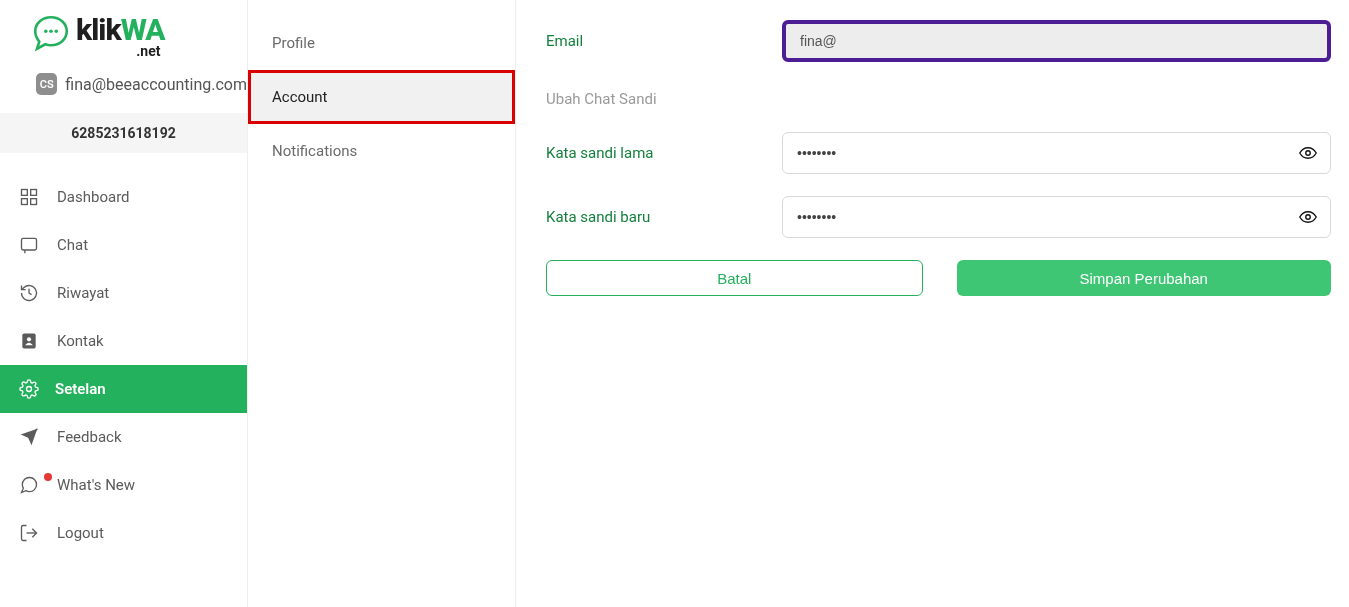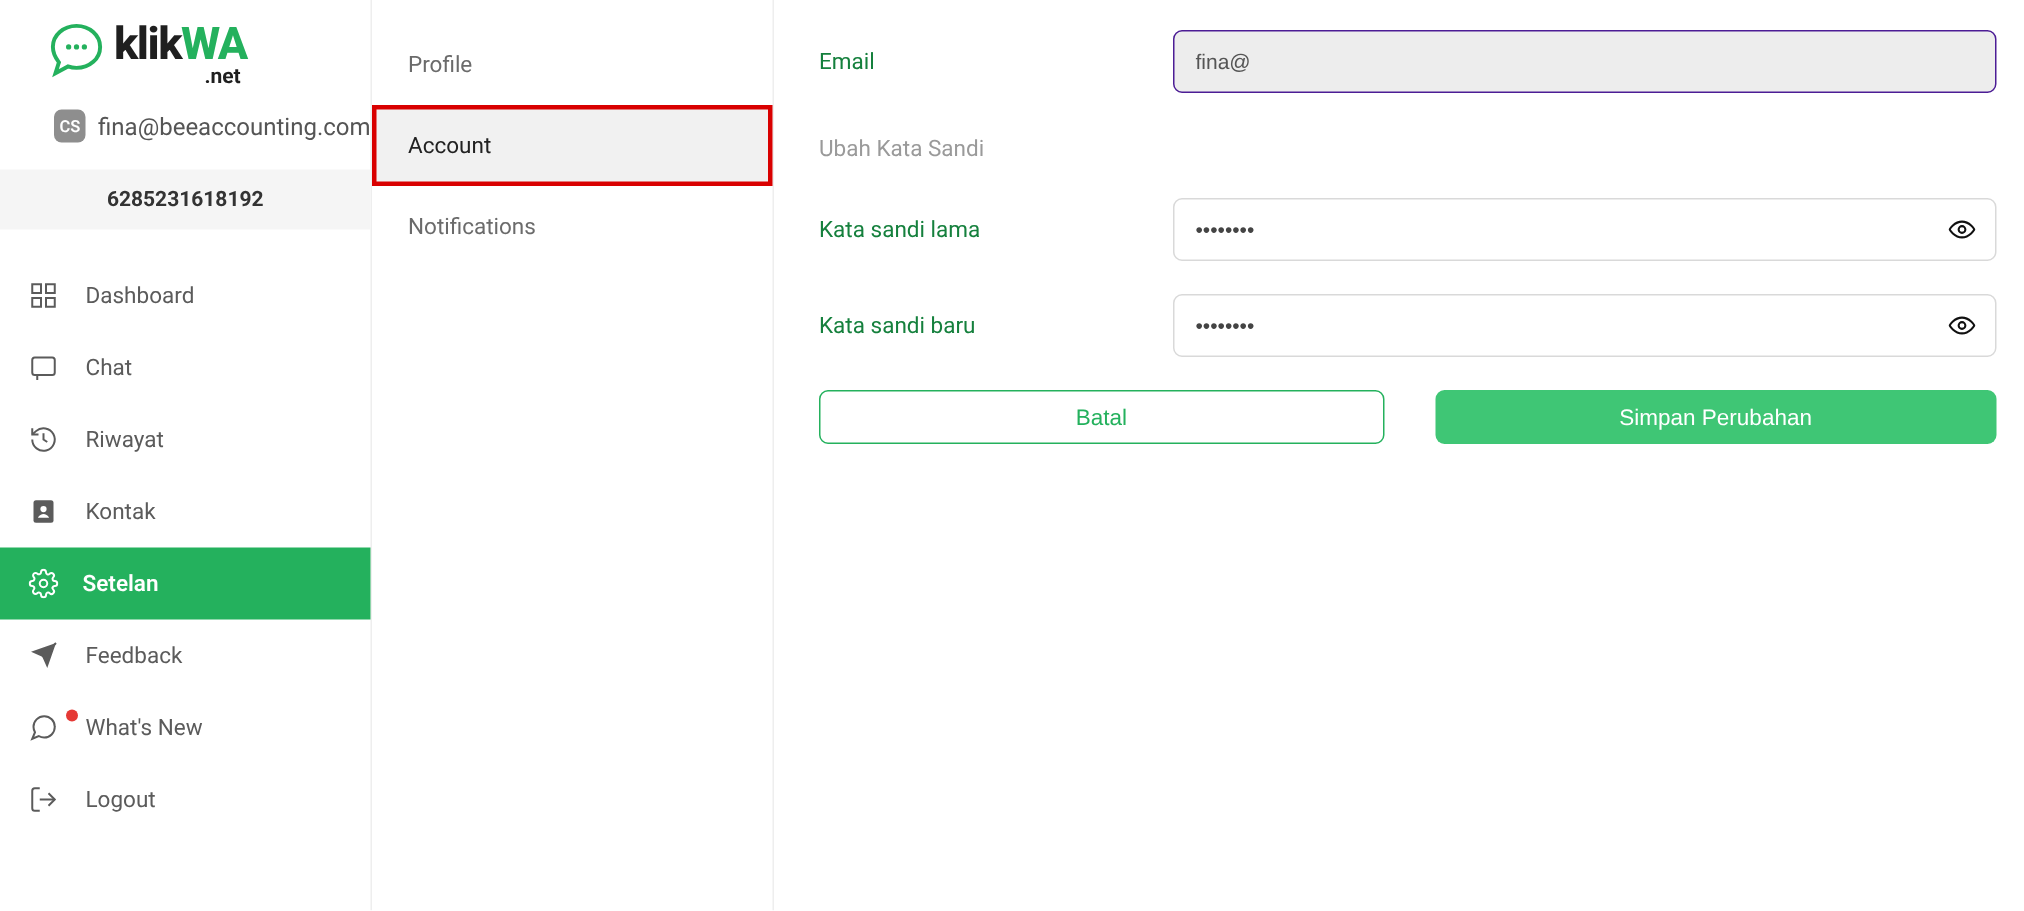--- a/index.html
+++ b/index.html
@@ -149,21 +149,21 @@
     height: 42px;
     border: 1px solid #d9d9d9;
     border-radius: 6px;
     padding: 0 44px 0 14px;
     font-size: 14px;
     color: #444;
     background: #fff;
   }
   .input[disabled] {
     background: #ededed;
-    border: 1px solid #4c1d95;
+    border: 4px solid #4c1d95;
     color: #555;
   }
   .eye-btn {
     position: absolute;
     right: 12px; top: 50%;
     transform: translateY(-50%);
     width: 22px; height: 22px;
     display:flex; align-items:center; justify-content:center;
     cursor:pointer;
   }
@@ -311,21 +311,21 @@
   </aside>
 
   <main class="content">
     <div class="form-row">
       <div class="lbl">Email</div>
       <div class="field-wrap">
         <input class="input" disabled="" value="fina@" style="">
       </div>
     </div>
 
-    <div class="section-label">Ubah Kata Sandi</div>
+    <div class="section-label">Ubah Chat Sandi</div>
 
     <div class="form-row">
       <div class="lbl">Kata sandi lama</div>
       <div class="field-wrap">
         <input class="input" type="text" value="••••••••" style="">
         <span class="eye-btn">
           <svg viewBox="0 0 24 24">
               <path d="M1 12s4-7 11-7 11 7 11 7-4 7-11 7S1 12 1 12z"></path>
               <circle cx="12" cy="12" r="3"></circle>
             </svg>

